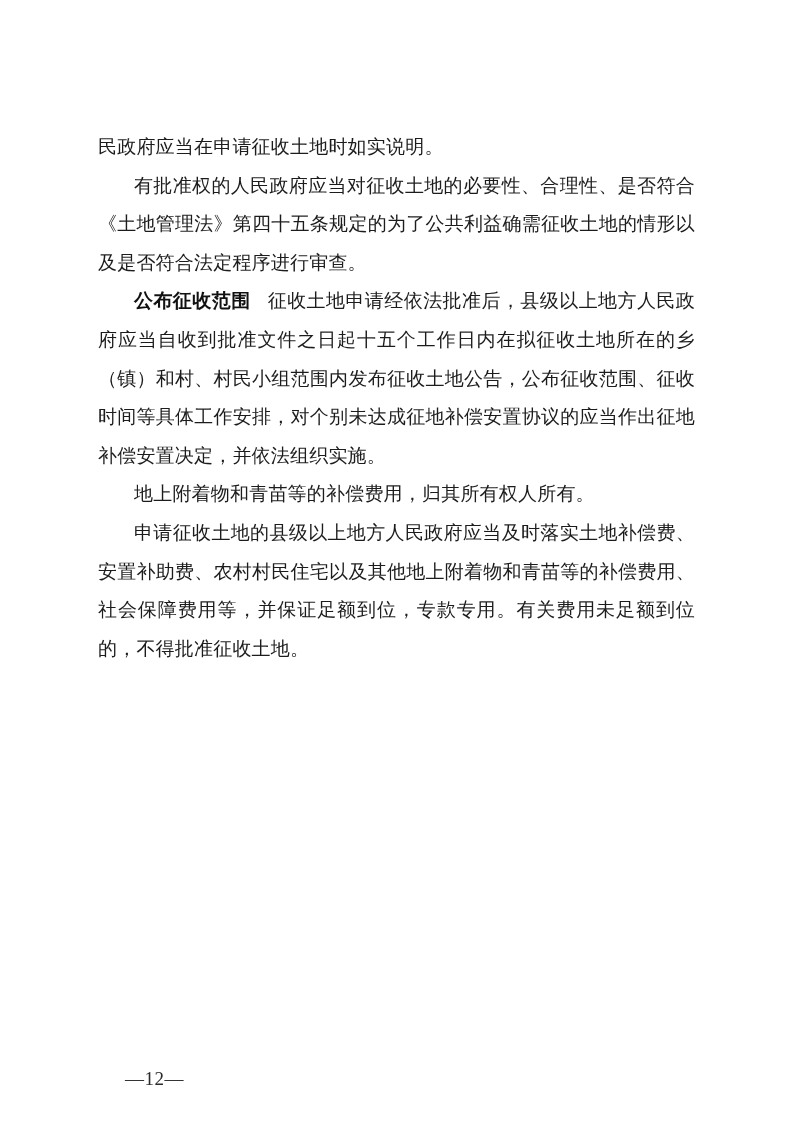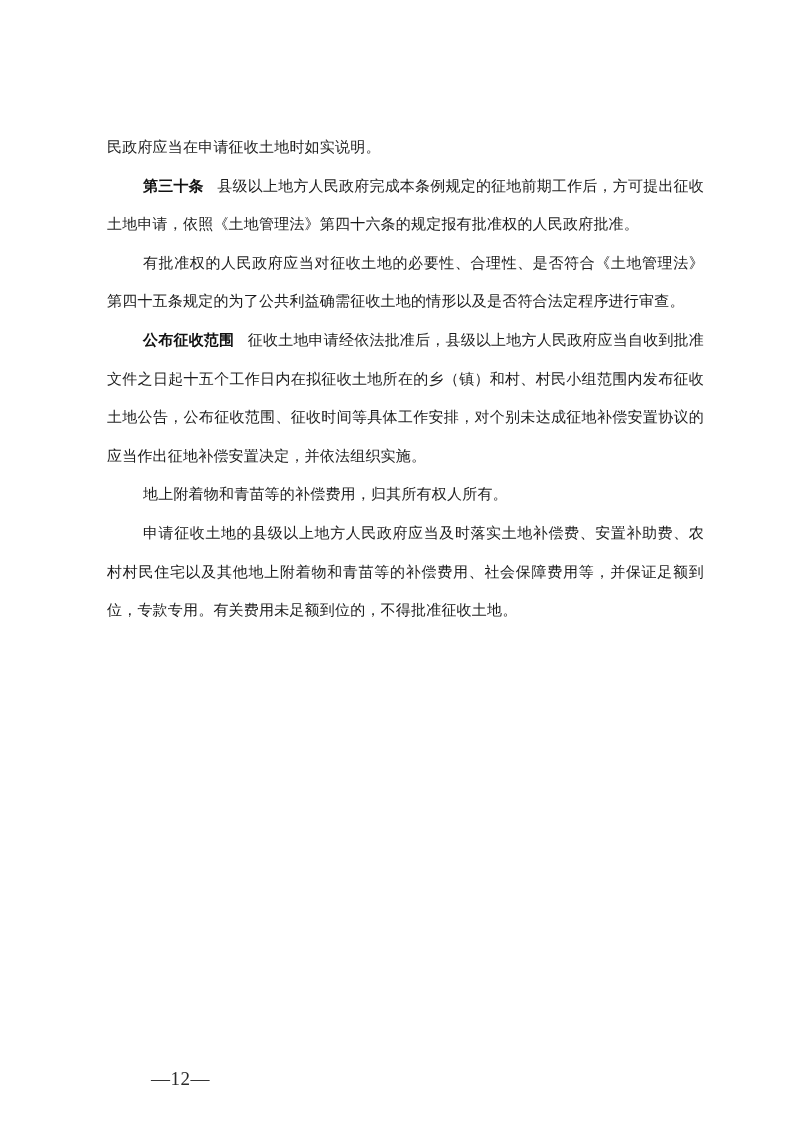--- a/index.html
+++ b/index.html
@@ -11,24 +11,24 @@
     position: relative;
     width: 793px;
     height: 1122px;
     background: #ffffff;
     overflow: hidden;
     font-family: "Liberation Serif", "DejaVu Serif", serif;
     color: #1c1c1c;
   }
   .document-body {
     position: absolute;
-    left: 107px;
+    left: 98px;
     top: 128px;
     width: 597px;
-    font-size: 15px;
+    font-size: 19px;
     line-height: 38.6px;
     text-align: justify;
     text-justify: inter-ideograph;
     letter-spacing: 0.2px;
   }
   .para {
     margin: 0;
     padding: 0;
   }
   .para.indent {
@@ -40,29 +40,27 @@
     margin-right: 0.9em;
     font-family: "Liberation Sans", "DejaVu Sans", sans-serif;
   }
   .page-number {
     position: absolute;
     left: 125px;
     top: 1068px;
     font-size: 19px;
     letter-spacing: 0.5px;
     color: #2a2a2a;
-    margin-left: 26px;
   }
 </style>
 </head>
 <body>
 
 <div class="page">
   <div class="document-body">
       <p class="para"><span class="paragraph-text">民政府应当在申请征收土地时如实说明。</span></p>
-      <p class="para indent"><span class="article-term">第三十条</span><span class="paragraph-text">县级以上地方人民政府完成本条例规定的征地前期工作后，方可提出征收土地申请，依照《土地管理法》第四十六条的规定报有批准权的人民政府批准。</span></p>
       <p class="para indent"><span class="paragraph-text">有批准权的人民政府应当对征收土地的必要性、合理性、是否符合《土地管理法》第四十五条规定的为了公共利益确需征收土地的情形以及是否符合法定程序进行审查。</span></p>
       <p class="para indent"><span class="article-term">公布征收范围</span><span class="paragraph-text">征收土地申请经依法批准后，县级以上地方人民政府应当自收到批准文件之日起十五个工作日内在拟征收土地所在的乡（镇）和村、村民小组范围内发布征收土地公告，公布征收范围、征收时间等具体工作安排，对个别未达成征地补偿安置协议的应当作出征地补偿安置决定，并依法组织实施。</span></p>
       <p class="para indent"><span class="paragraph-text">地上附着物和青苗等的补偿费用，归其所有权人所有。</span></p>
       <p class="para indent"><span class="paragraph-text">申请征收土地的县级以上地方人民政府应当及时落实土地补偿费、安置补助费、农村村民住宅以及其他地上附着物和青苗等的补偿费用、社会保障费用等，并保证足额到位，专款专用。有关费用未足额到位的，不得批准征收土地。</span></p>
     </div>
   <div class="page-number">—12—</div>
 </div>
 
 </body></html>

